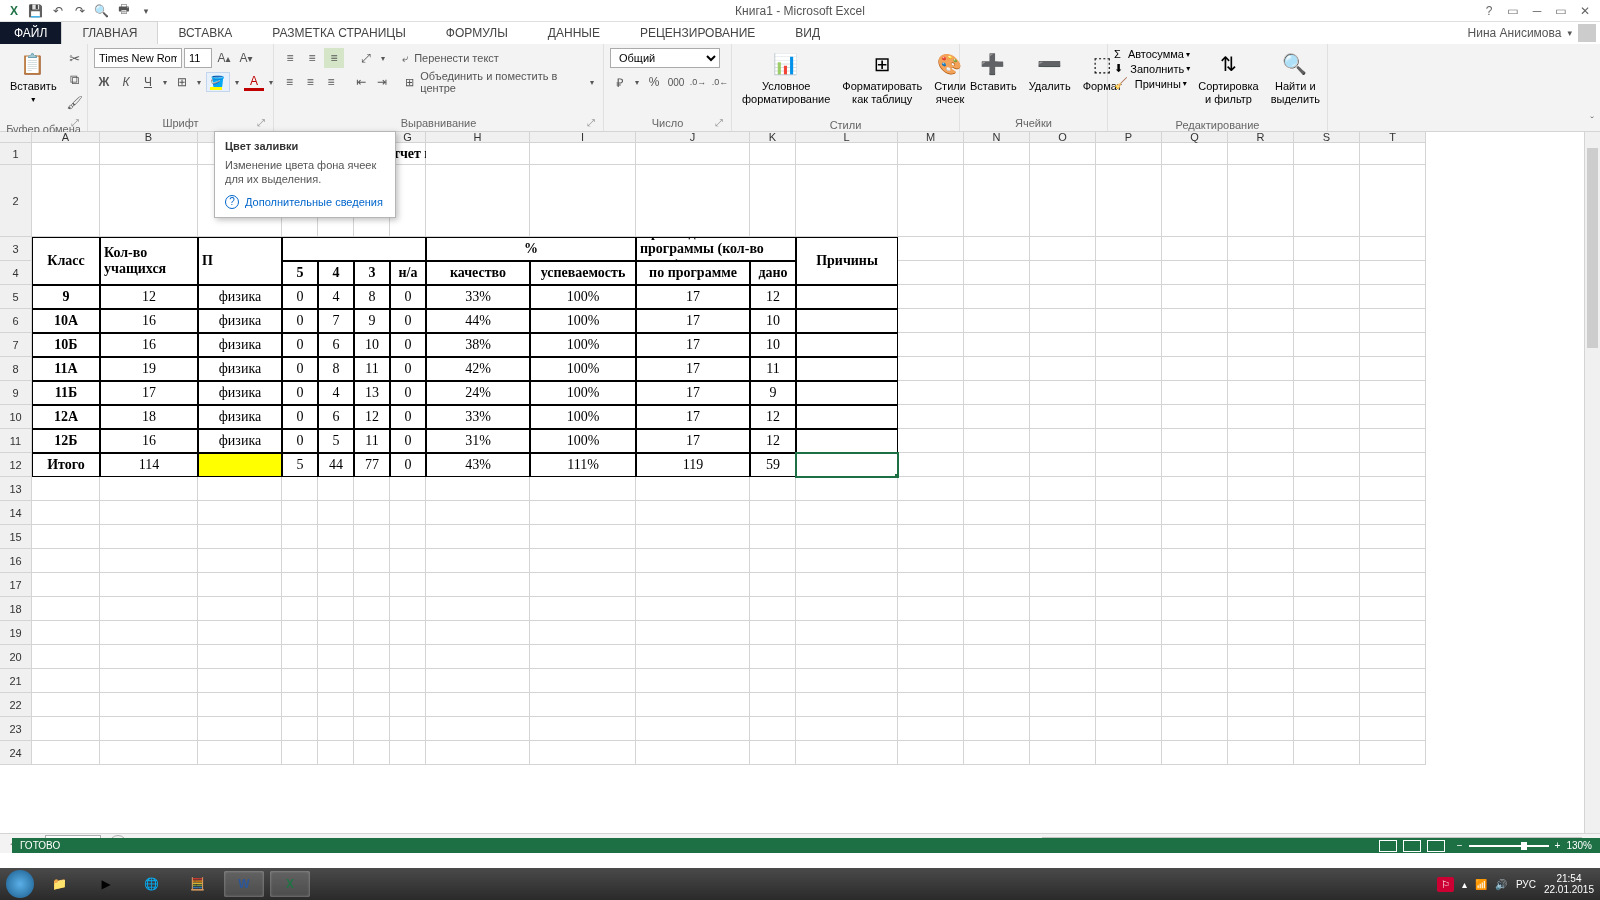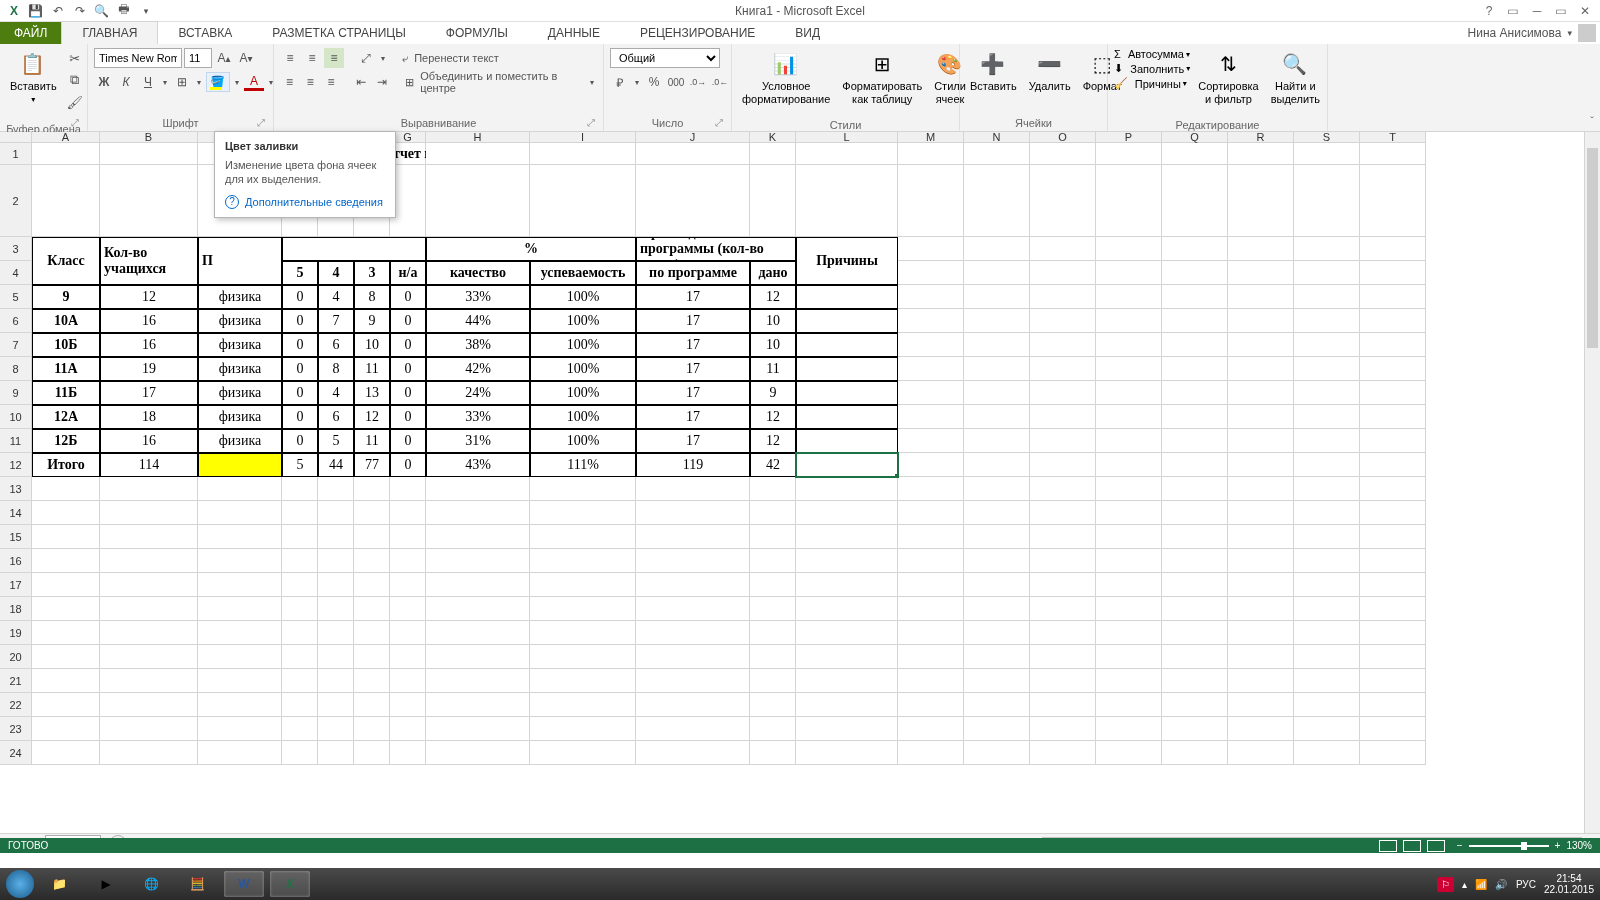--- a/index.html
+++ b/index.html
@@ -8,21 +8,21 @@
 
 .titlebar { height: 22px; background: #fff; display: flex; align-items: center; position: relative; border-bottom: 1px solid #e0e0e0; }
 .titlebar-left { display: flex; align-items: center; gap: 2px; padding-left: 4px; }
 .qat-btn { width: 20px; height: 20px; display: flex; align-items: center; justify-content: center; cursor: pointer; color: #555; }
 .title-center { position: absolute; left: 50%; transform: translateX(-50%); color: #555; font-size: 12px; }
 .titlebar-right { position: absolute; right: 4px; display: flex; align-items: center; gap: 2px; }
 .win-btn { width: 22px; height: 18px; display: flex; align-items: center; justify-content: center; cursor: pointer; color: #666; }
 
 
 .ribbon-tabs { height: 22px; background: #fff; display: flex; align-items: flex-end; position: relative; }
-.tab-file { background: #4d7c0f; color: #fff; padding: 4px 14px; font-size: 12px; cursor: pointer; }
+.tab-file { background: #0f172a; color: #fff; padding: 4px 14px; font-size: 12px; cursor: pointer; }
 .tab { padding: 4px 20px; font-size: 12px; color: #444; cursor: pointer; }
 .tab.active { background: #f3f3f3; border-top: 1px solid #d4d4d4; border-left: 1px solid #d4d4d4; border-right: 1px solid #d4d4d4; }
 .user-area { position: absolute; right: 4px; top: 2px; display: flex; align-items: center; gap: 6px; font-size: 12px; color: #555; }
 .avatar { width: 18px; height: 18px; background: #ccc; }
 
 
 .ribbon { height: 88px; background: #f3f3f3; border-bottom: 1px solid #d4d4d4; display: flex; position: relative; }
 .ribbon-group { border-right: 1px solid #e0e0e0; padding: 4px 6px 2px 6px; display: flex; flex-direction: column; justify-content: space-between; position: relative; }
 .group-label { text-align: center; font-size: 11px; color: #666; margin-top: 11px; }
 .group-body { flex: 1; display: flex; align-items: flex-start; gap: 4px; }
@@ -64,21 +64,21 @@
 
 .sheet-tabs-bar { position: absolute; bottom: 30px; left: 0; right: 0; height: 20px; background: #f3f3f3; border-top: 1px solid #d4d4d4; display: flex; align-items: center; }
 .tab-nav { display: flex; gap: 6px; padding: 0 10px; color: #888; }
 .tab-nav span { cursor: pointer; font-size: 11px; }
 .sheet-tab { background: #fff; border: 1px solid #aeaeae; border-bottom: none; padding: 2px 12px; font-size: 11px; cursor: pointer; margin-left: 8px; }
 .add-sheet { margin-left: 8px; width: 18px; height: 18px; border-radius: 50%; border: 1px solid #aeaeae; display: flex; align-items: center; justify-content: center; font-size: 12px; color: #666; cursor: pointer; }
 .hscroll { position: absolute; right: 18px; width: 540px; height: 14px; background: #e8e8e8; border: 1px solid #c4c4c4; top: 3px; }
 .hscroll-thumb { position: absolute; left: 2px; top: 1px; width: 80px; height: 10px; background: #cdcdcd; }
 
 
-.statusbar { position: absolute; bottom: 0; left: 0; right: 0; height: 30px; }
+.statusbar { position: absolute; bottom: 0; left: 12px; right: 0; height: 30px; }
 .status-top { height: 15px; background: #1d7044; color: #fff; font-size: 10px; display: flex; align-items: center; padding: 0 8px; justify-content: space-between; }
 .status-views { display: flex; gap: 6px; align-items: center; }
 .view-btn { width: 18px; height: 12px; border: 1px solid #fff; cursor: pointer; }
 .zoom-ctrl { display: flex; align-items: center; gap: 6px; }
 .zoom-slider { width: 80px; height: 2px; background: #fff; position: relative; }
 .zoom-thumb { position: absolute; left: 52px; top: -3px; width: 6px; height: 8px; background: #fff; }
 
 
 .taskbar { height: 32px; background: linear-gradient(to top, #2a2a2a, #4a4a4a); display: flex; align-items: center; padding: 0 6px; position: absolute; bottom: 0; left: 0; right: 0; }
 .statusbar { bottom: 32px; }
@@ -543,21 +543,21 @@
       <div class="cell bord bold">Итого</div>
       <div class="cell bord">114</div>
       <div class="cell bord yellow"></div>
       <div class="cell bord">5</div>
       <div class="cell bord">44</div>
       <div class="cell bord">77</div>
       <div class="cell bord">0</div>
       <div class="cell bord">43%</div>
       <div class="cell bord">111%</div>
       <div class="cell bord">119</div>
-      <div class="cell bord">42</div>
+      <div class="cell bord">59</div>
       <div class="cell bord sel-cell"></div>
       <div class="cell"></div>
       <div class="cell"></div>
       <div class="cell"></div>
       <div class="cell"></div>
       <div class="cell"></div>
       <div class="cell"></div>
       <div class="cell"></div>
       <div class="cell"></div>
       <div class="row-header">13</div>

